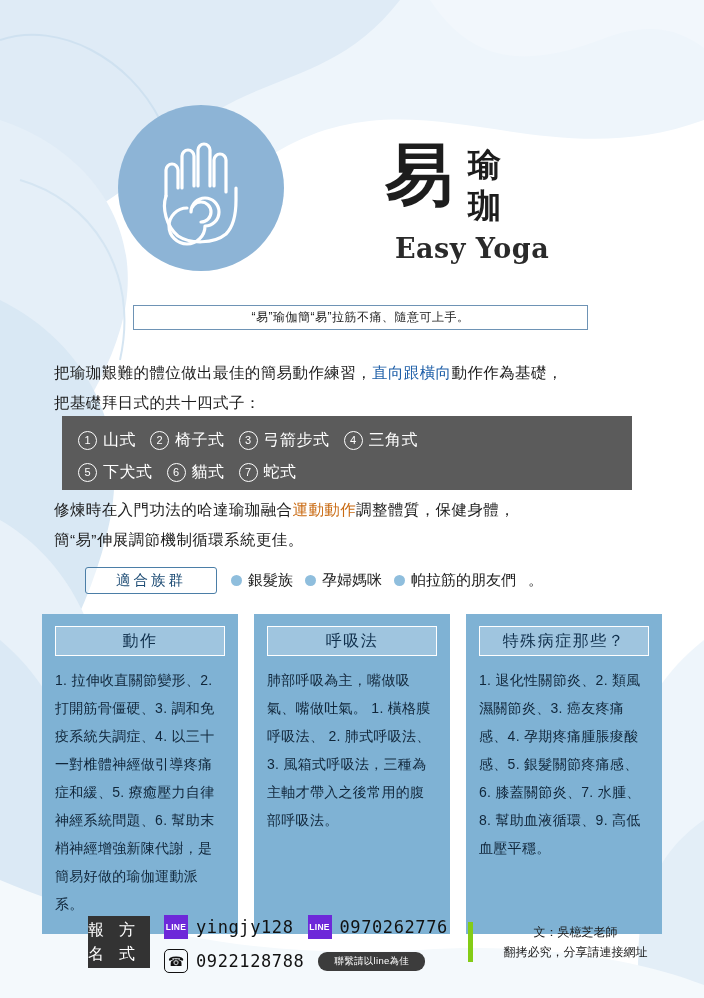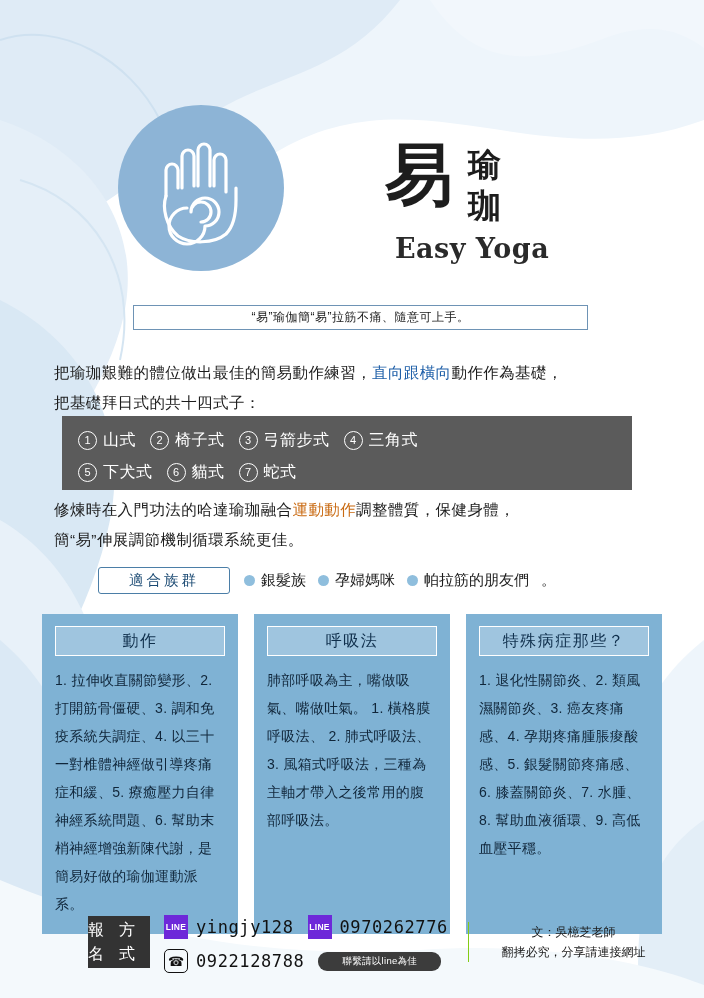--- a/index.html
+++ b/index.html
@@ -133,21 +133,21 @@
   }
   .band-label {
     color: #ffffff;
     font-size: 16px;
     letter-spacing: 0.5px;
   }
 
   
   .group-row {
     position: absolute;
-    left: 98px;
+    left: 85px;
     top: 565px;
     width: 560px;
     height: 30px;
     display: flex;
     align-items: center;
   }
   .group-pill {
     width: 132px; height: 27px;
     border: 1px solid #4b7ea7;
     border-radius: 3px;
@@ -239,31 +239,31 @@
   .contact-text {
     font-family: "DejaVu Sans Mono", monospace;
     font-size: 17px;
     color: #111111;
     letter-spacing: 0.6px;
     margin-right: 14px;
   }
   .note-pill {
     background: #3c3c3c; color: #ffffff;
     font-size: 9.5px; border-radius: 9px;
-    padding: 3px 24px; letter-spacing: 0.3px;
+    padding: 3px 16px; letter-spacing: 0.3px;
   }
   .credit {
     position: absolute;
     right: 40px; top: 22px;
     width: 196px;
     text-align: center;
     font-size: 12px;
     line-height: 20px;
     color: #1a1a1a;
-    border-left: 1px solid #84cc16;
+    border-left: 5px solid #84cc16;
     padding-left: 14px;
   }
 </style>
 </head>
 <body>
 
 <div class="poster">
 
   <div class="bg-waves">
     <svg viewBox="0 0 704 998" xmlns="http://www.w3.org/2000/svg">

